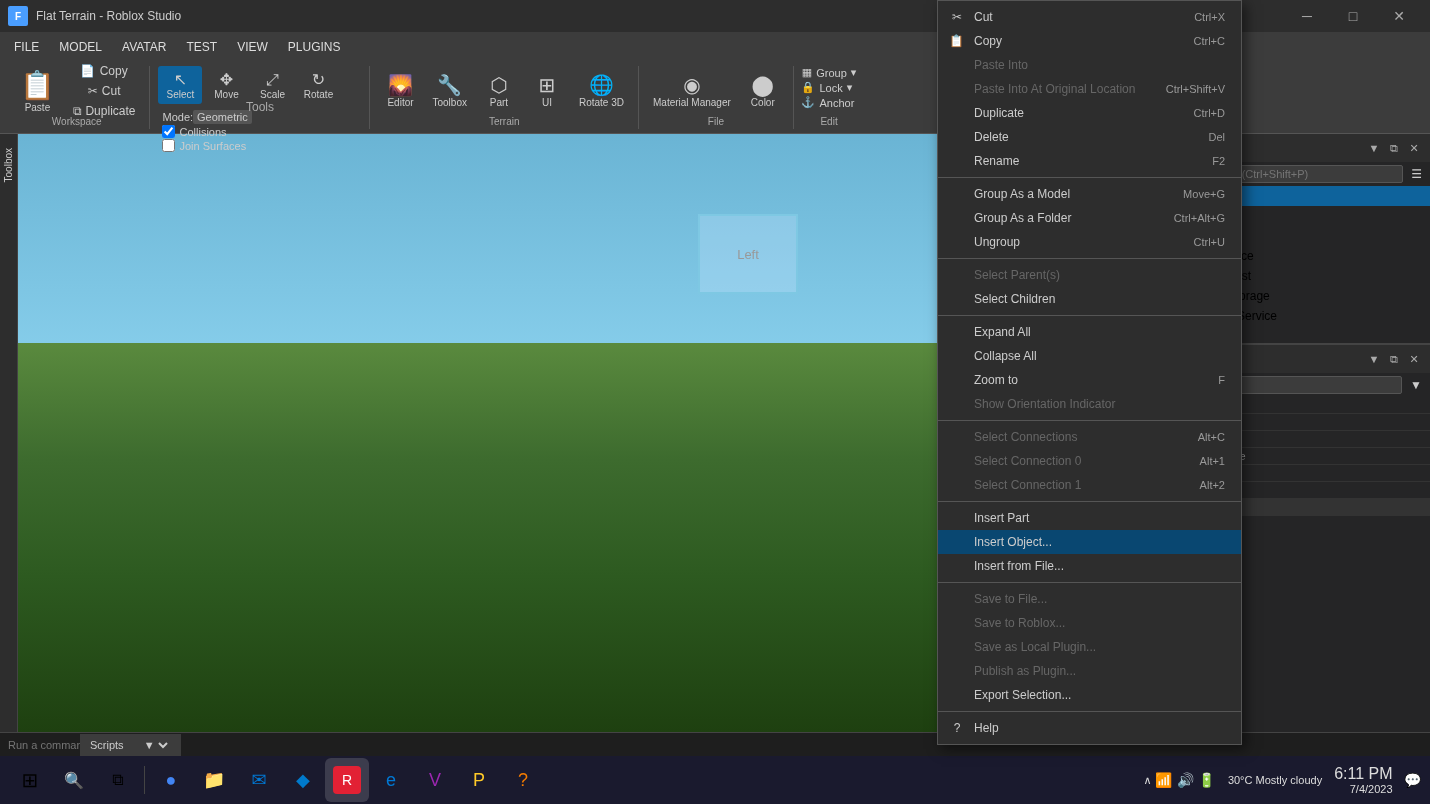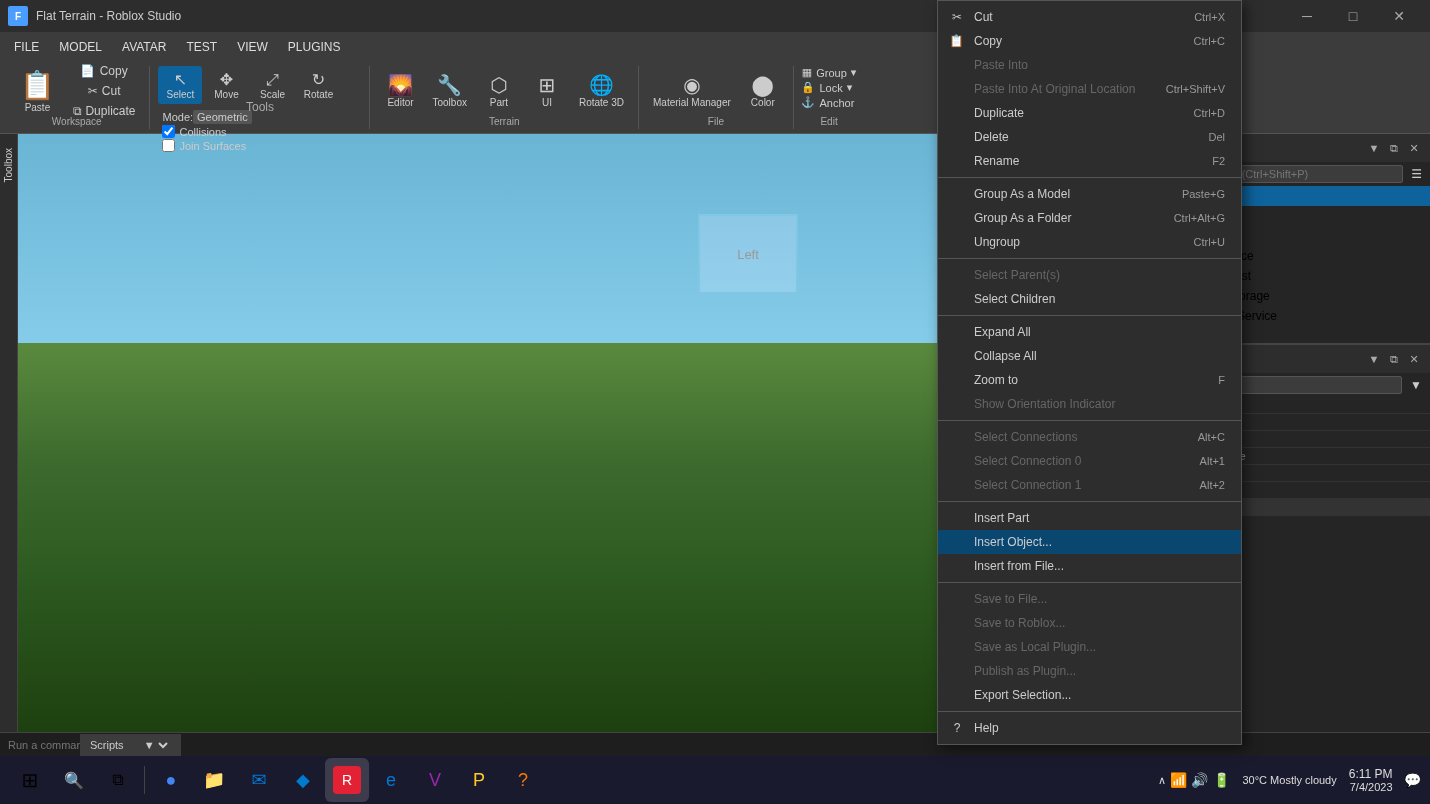--- a/index.html
+++ b/index.html
@@ -118,21 +118,21 @@
       width: 100%; height: 48px; background: #1a1a2e; display: flex; align-items: center;
       padding: 0 8px; position: absolute; bottom: 0; z-index: 20;
     }
     .taskbar-btn { width: 44px; height: 44px; display: flex; align-items: center; justify-content: center; border-radius: 6px; cursor: pointer; font-size: 20px; }
     .taskbar-btn.active { background: rgba(255,255,255,0.15); }
     .taskbar-sep { width: 1px; height: 28px; background: #444; margin: 0 4px; }
 
     .sys-tray { margin-left: auto; display: flex; align-items: center; gap: 12px; color: #ddd; font-size: 11px; }
     .sys-icons { display: flex; align-items: center; gap: 4px; }
     .time-display { text-align: right; }
-    .time-display .time { font-size: 12px; }
+    .time-display .time { font-size: 16px; }
     .time-display .date { font-size: 11px; }
 
     
     #scripts-tab {
       position: absolute; bottom: 48px; left: 80px; background: #3c3c3c;
       color: #ccc; padding: 4px 10px; font-size: 11px; display: flex; align-items: center; gap: 16px;
       cursor: pointer; z-index: 6;
     }
 
     
@@ -458,21 +458,21 @@
   <div class="ctx-item">
     <span class="ctx-icon"></span>
     <span class="ctx-label">Rename</span>
     <span class="ctx-shortcut">F2</span>
   </div>
   <div class="ctx-separator"></div>
 
   <div class="ctx-item">
     <span class="ctx-icon"></span>
     <span class="ctx-label">Group As a Model</span>
-    <span class="ctx-shortcut">Paste+G</span>
+    <span class="ctx-shortcut">Move+G</span>
   </div>
 
   <div class="ctx-item">
     <span class="ctx-icon"></span>
     <span class="ctx-label">Group As a Folder</span>
     <span class="ctx-shortcut">Ctrl+Alt+G</span>
   </div>
 
   <div class="ctx-item">
     <span class="ctx-icon"></span>

